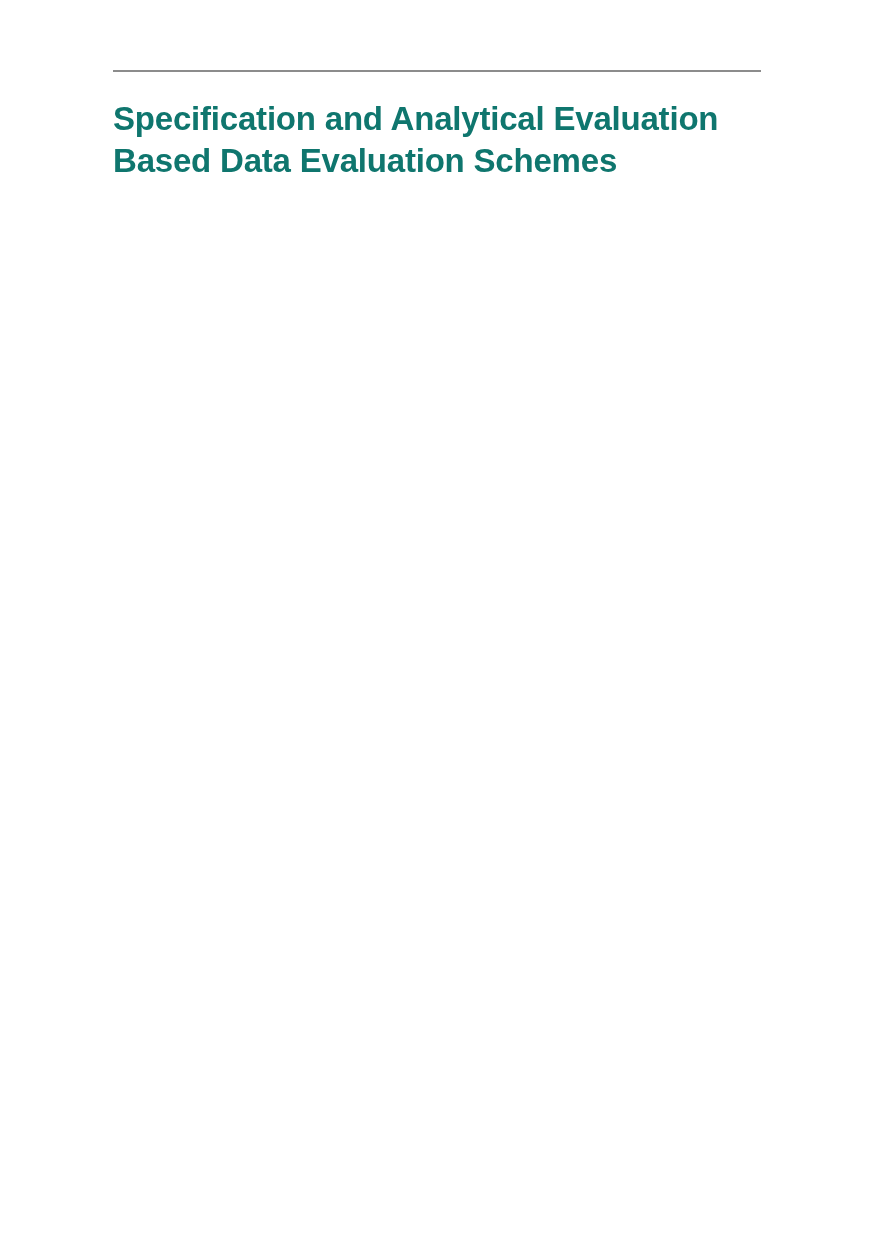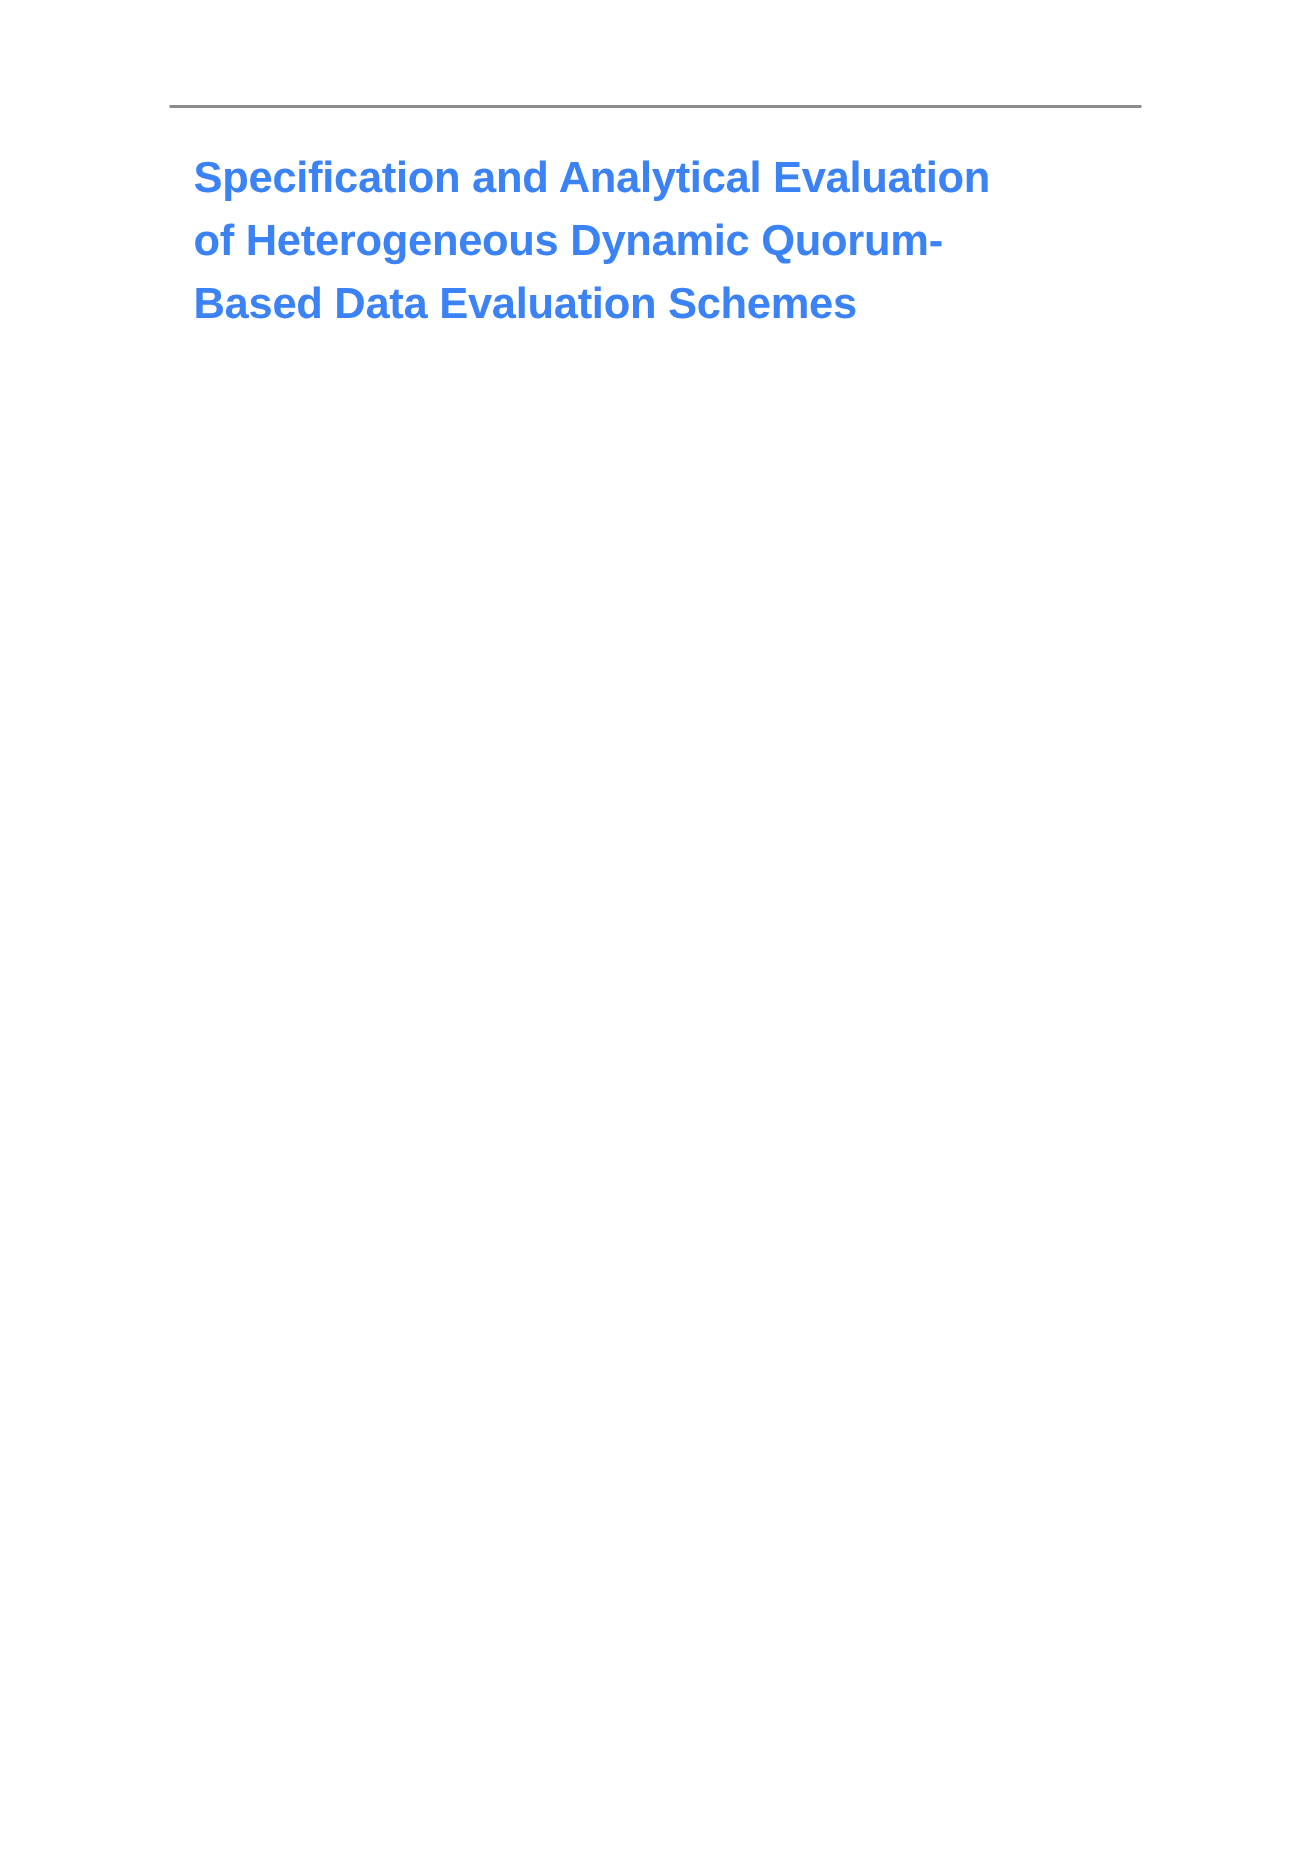--- a/index.html
+++ b/index.html
@@ -27,44 +27,43 @@
     top: 70px;
     width: 660px;
   }
   .rule {
     width: 648px;
     height: 2px;
     background: #8c8c8c;
     margin: 0 0 26px 0;
   }
   .doc-title {
-    margin: 16px;
+    margin: 0;
     font-family: "Liberation Sans", sans-serif;
     font-weight: bold;
-    font-size: 29px;
+    font-size: 33px;
     line-height: 42px;
     letter-spacing: -0.2px;
-    color: #3b82f6;
+    color: #0f766e;
     width: 645px;
   }
   .doc-title .ln {
     display: block;
     white-space: pre;
   }
 </style>
 </head>
 <body>
 
 <div class="page">
 
   <div class="title-block">
 
     <div class="rule"></div>
 
     <h1 class="doc-title">
       <span class="ln">Specification and Analytical Evaluation</span>
-      <span class="ln">of Heterogeneous Dynamic Quorum-</span>
       <span class="ln">Based Data Evaluation Schemes</span>
     </h1>
 
   </div>
 
 </div>
 
 </body></html>

